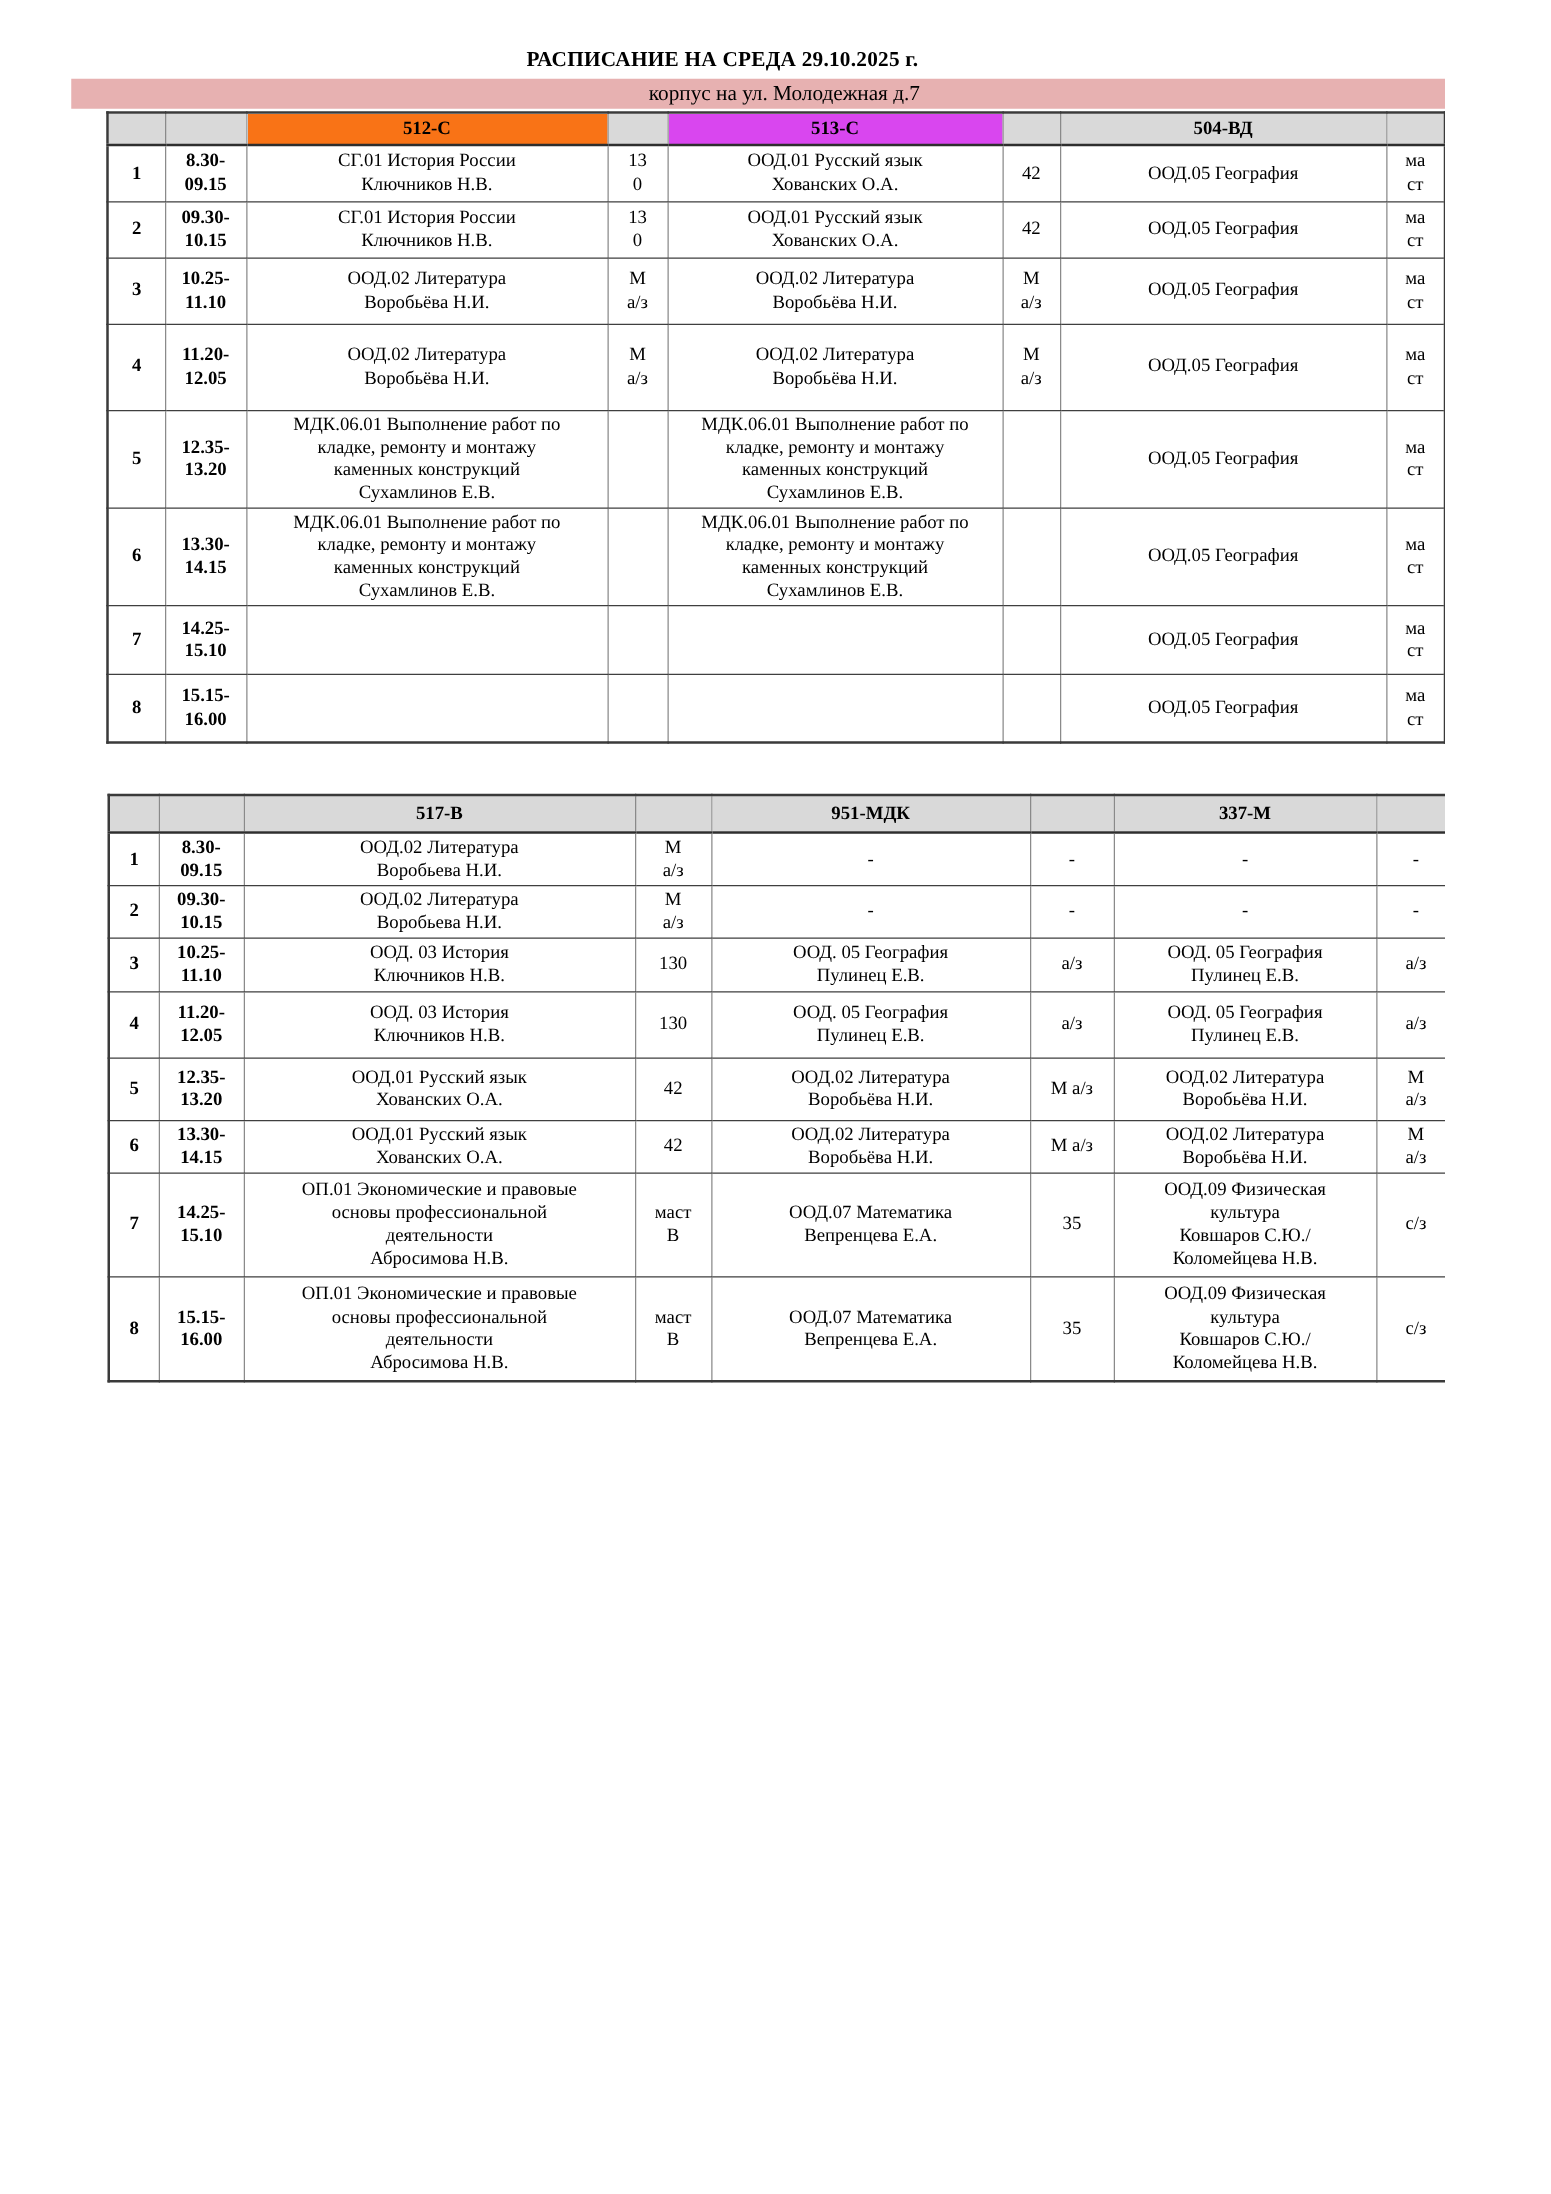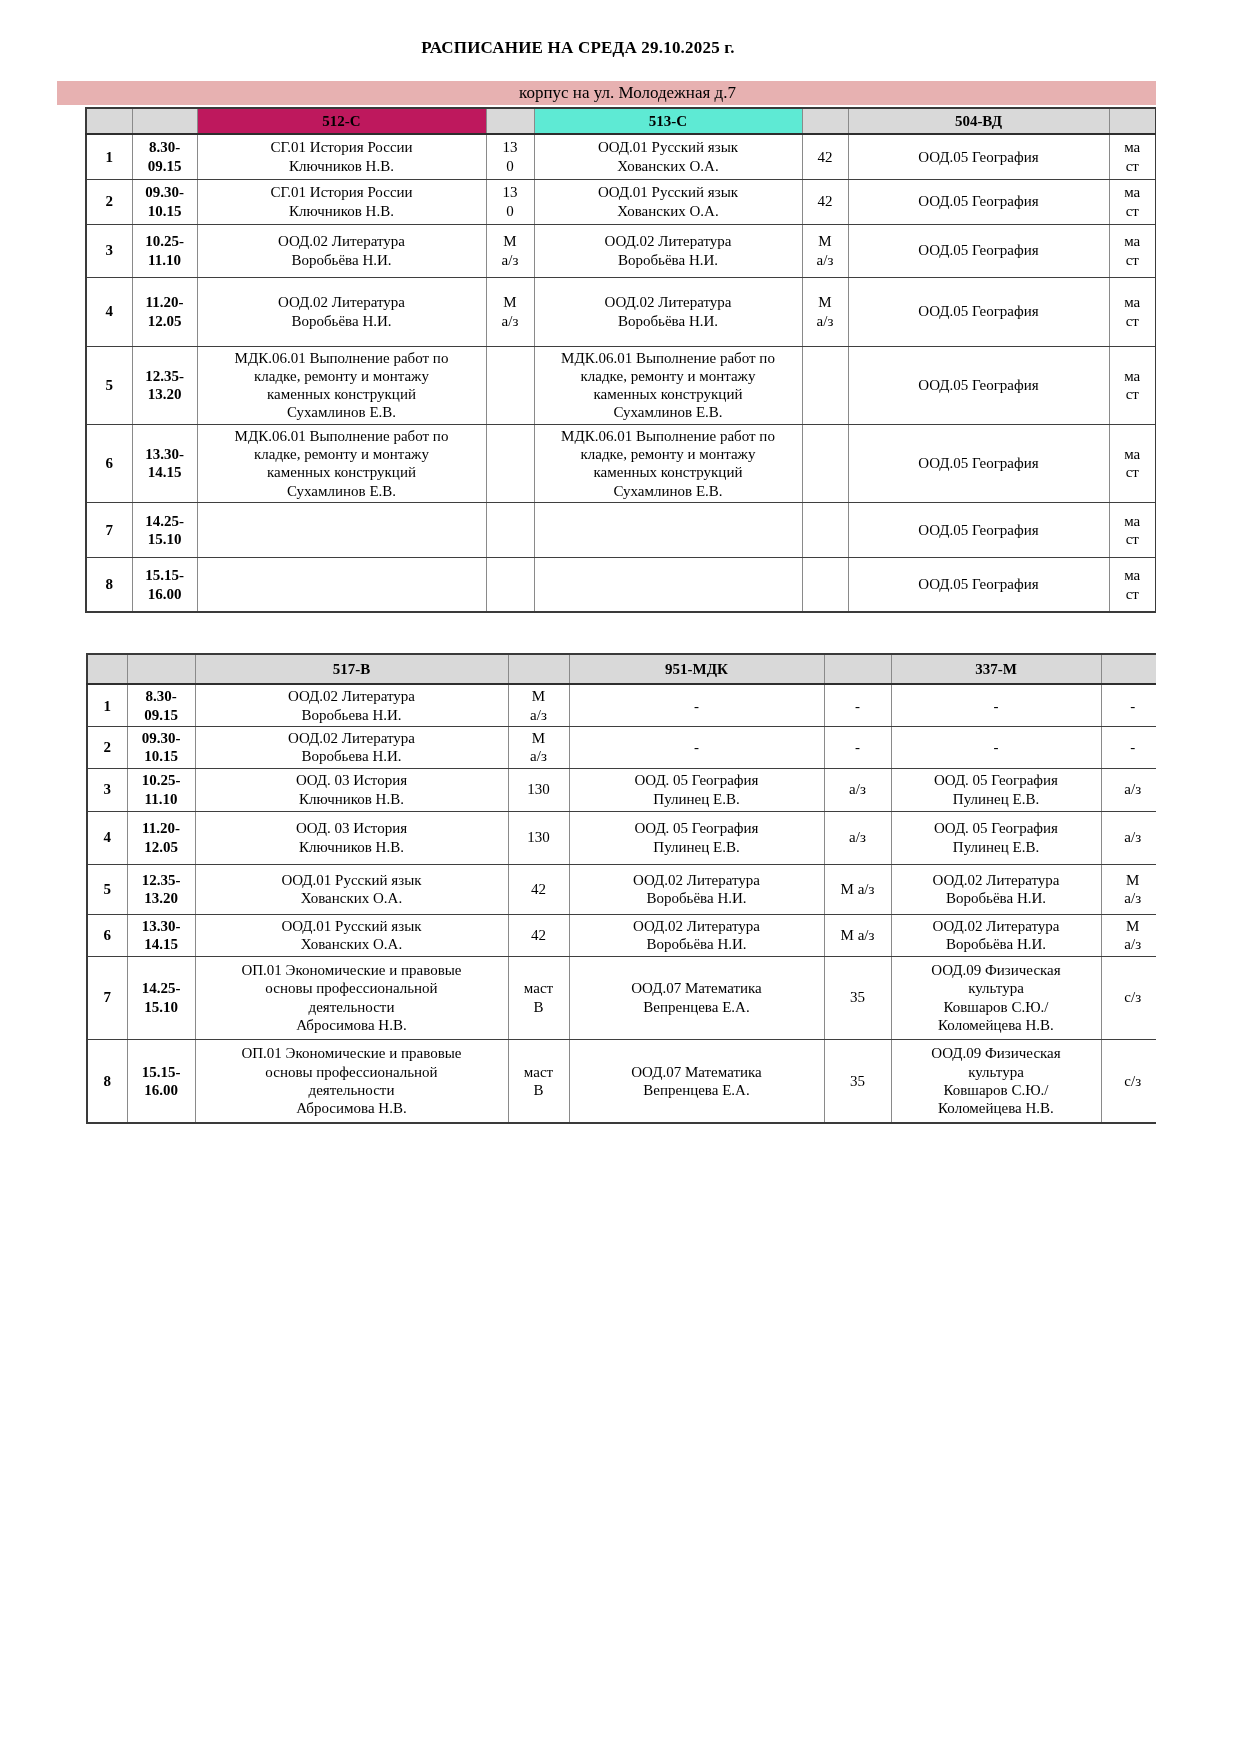--- a/index.html
+++ b/index.html
@@ -14,21 +14,21 @@
 
   .doc-title {
     padding-top: 38px;
     text-align: center;
     font-weight: bold;
     font-size: 17px;
     line-height: 20px;
     letter-spacing: 0.2px;
   }
   .banner {
-    margin: 23px 0 0 57px;
+    margin: 5px 0 0 57px;
     width: 1141px;
     text-align: center;
     font-size: 17px;
     line-height: 22px;
     padding: 1px 0;
   }
 
   table.sched {
     border-collapse: collapse;
     table-layout: fixed;
@@ -74,23 +74,23 @@
         <col style="width: 48px;">
         <col style="width: 268px;">
         <col style="width: 46px;">
         <col style="width: 261px;">
         <col style="width: 47px;">
       </colgroup>
       <thead>
         <tr style="height: 26px;">
           <th style="background: rgb(217, 217, 217);"></th>
           <th style="background: rgb(217, 217, 217);"></th>
-          <th style="background: #be185d;">512-С</th>
-          <th style="background: rgb(217, 217, 217);"></th>
-          <th style="background: #5eead4;">513-С</th>
+          <th style="background: #f97316;">512-С</th>
+          <th style="background: rgb(217, 217, 217);"></th>
+          <th style="background: #d946ef;">513-С</th>
           <th style="background: rgb(217, 217, 217);"></th>
           <th style="background: rgb(217, 217, 217); margin-top: 48px;">504-ВД</th>
           <th style="background: rgb(217, 217, 217);"></th>
         </tr>
       </thead>
       <tbody>
         <tr style="height: 45px;">
           <td class="num">1</td>
           <td class="time">8.30-
 09.15</td>

